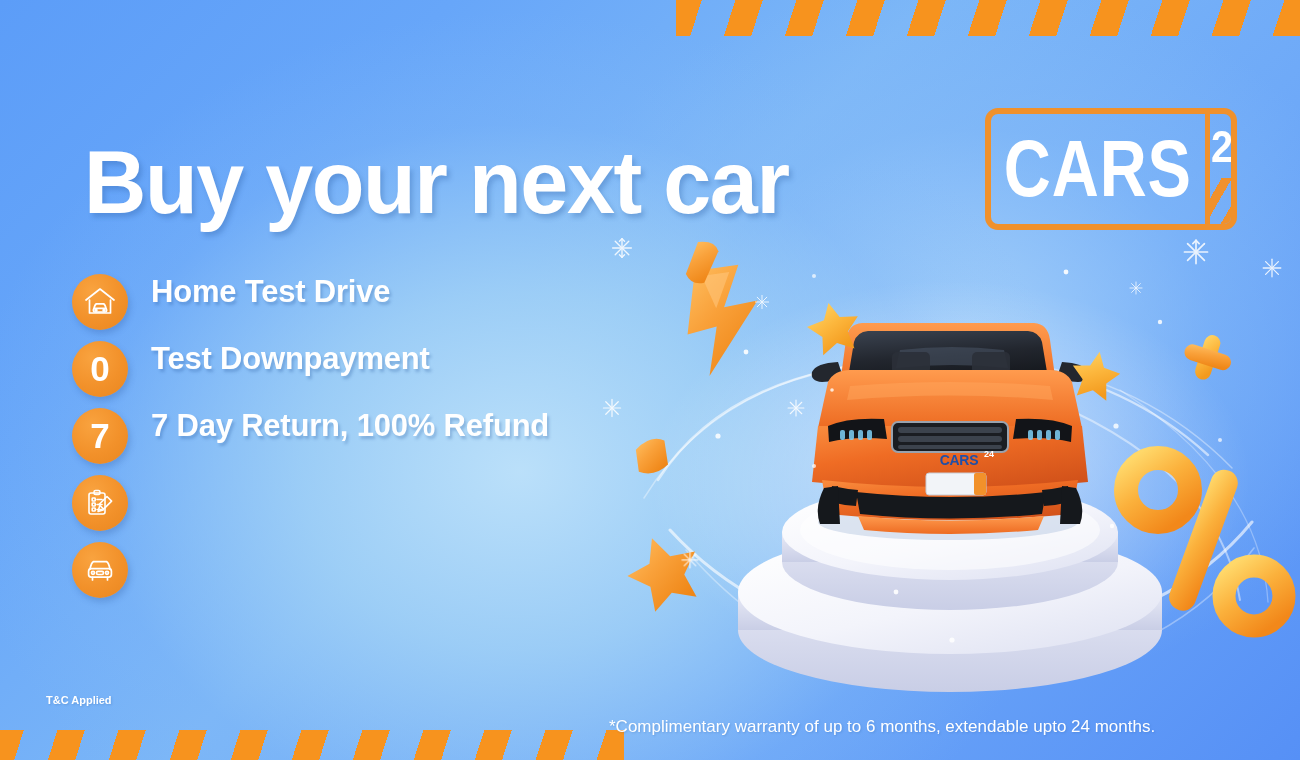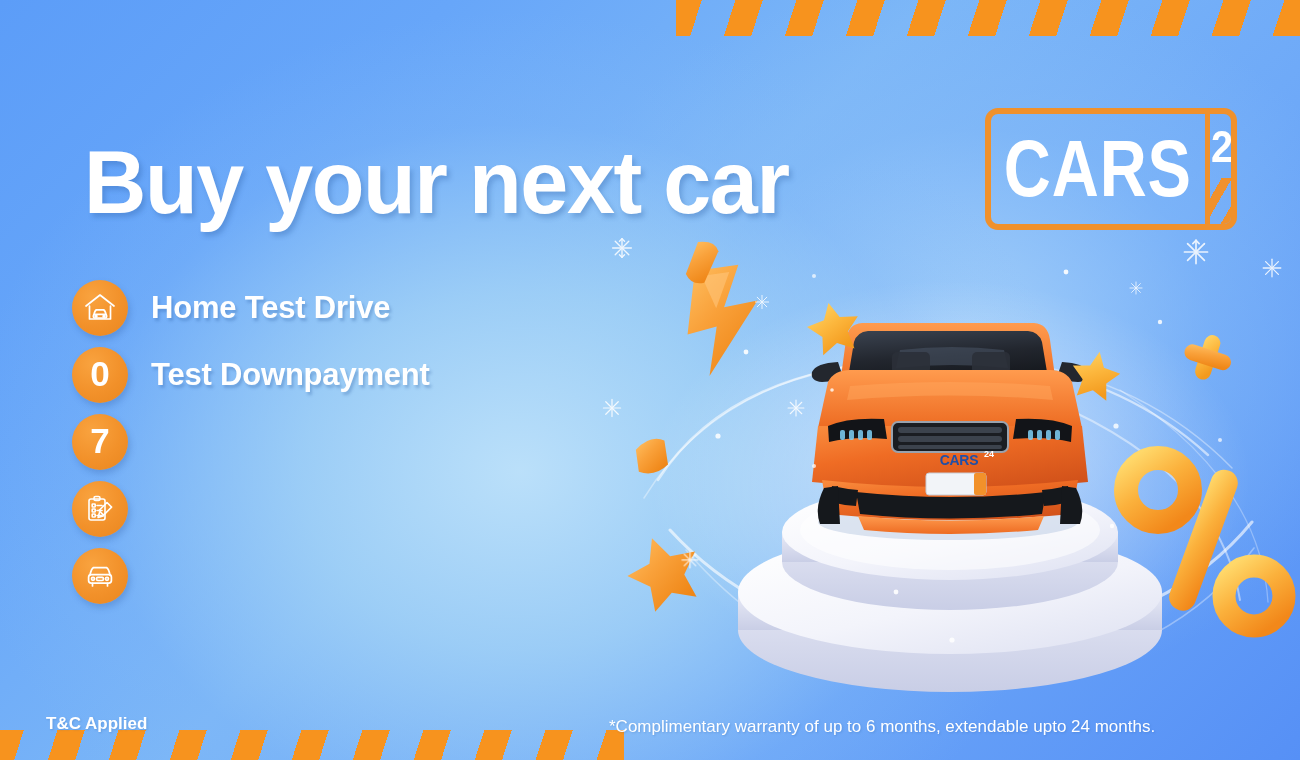--- a/index.html
+++ b/index.html
@@ -87,21 +87,21 @@
         #f0912c 0px, #f0912c 9px,
         rgba(255,255,255,0) 9px, rgba(255,255,255,0) 22px);
   }
 
   
   .features {
     position:absolute;
     left:72px; top:274px;
   }
   .feature {
-    display:flex; align-items:center;
+    display:flex; 
     height:67px;
   }
   .badge {
     width:56px; height:56px; flex:0 0 56px;
     border-radius:50%;
     background:radial-gradient(circle at 36% 30%, #f9a33f 0%, #f2912a 55%, #e9861f 100%);
     box-shadow:2px 4px 6px rgba(40,80,150,0.25);
     display:flex; align-items:center; justify-content:center;
     color:#ffffff;
   }
@@ -116,23 +116,22 @@
     color:#ffffff;
     white-space:nowrap;
     text-shadow:2px 3px 3px rgba(40,90,160,0.30);
     letter-spacing:-0.2px;
   }
 
   
   .tnc {
     position:absolute;
     left:46px; top:694px;
-    font-size:17px; font-weight:bold; color:#ffffff;
+    font-size:11px; font-weight:bold; color:#ffffff;
     text-shadow:1px 1px 2px rgba(40,90,160,0.25);
-    margin-top:20px;
   }
   .disclaimer {
     position:absolute;
     left:609px; top:717px;
     font-size:17px; font-weight:normal; color:#ffffff;
     white-space:nowrap;
     text-shadow:1px 1px 2px rgba(40,90,160,0.25);
   }
 
   
@@ -191,20 +190,21 @@
       <div class="badge">
         <span class="badge-num">0</span>
       </div>
       <div class="feature-label">Test Downpayment</div>
     </div>
 
     <div class="feature">
       <div class="badge">
         <span class="badge-num">7</span>
       </div>
+      <div class="feature-label">7 Day Return, 100% Refund</div>
     </div>
 
     <div class="feature">
       <div class="badge">
         <svg width="34" height="34" viewBox="0 0 34 34" fill="none" stroke="#ffffff" stroke-width="1.6" stroke-linecap="round" stroke-linejoin="round">
           <rect x="6" y="7" width="16" height="21" rx="2"></rect>
           <rect x="11" y="4.5" width="6" height="4" rx="1.6"></rect>
           <rect x="9.2" y="12" width="3" height="3" rx="0.6"></rect>
           <line x1="14" y1="13.5" x2="19" y2="13.5"></line>
           <rect x="9.2" y="17" width="3" height="3" rx="0.6"></rect>

